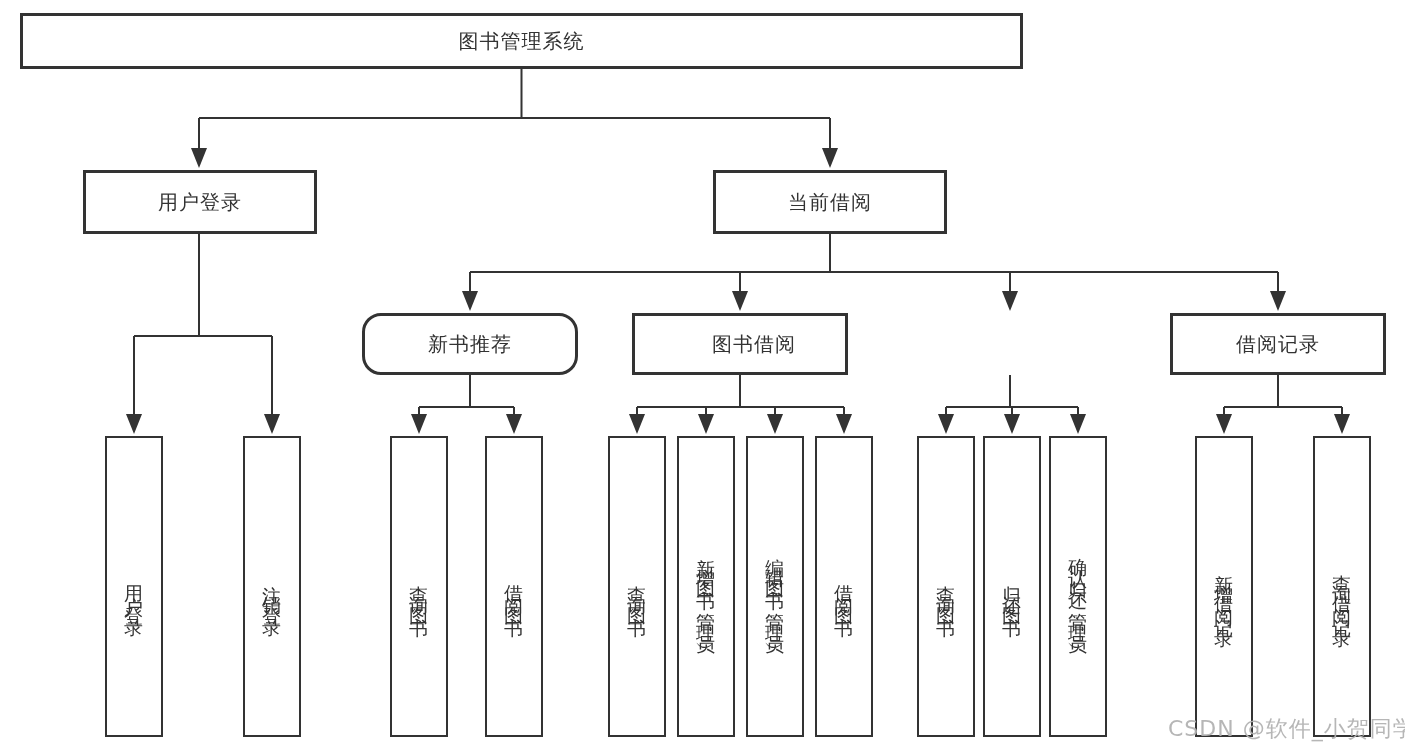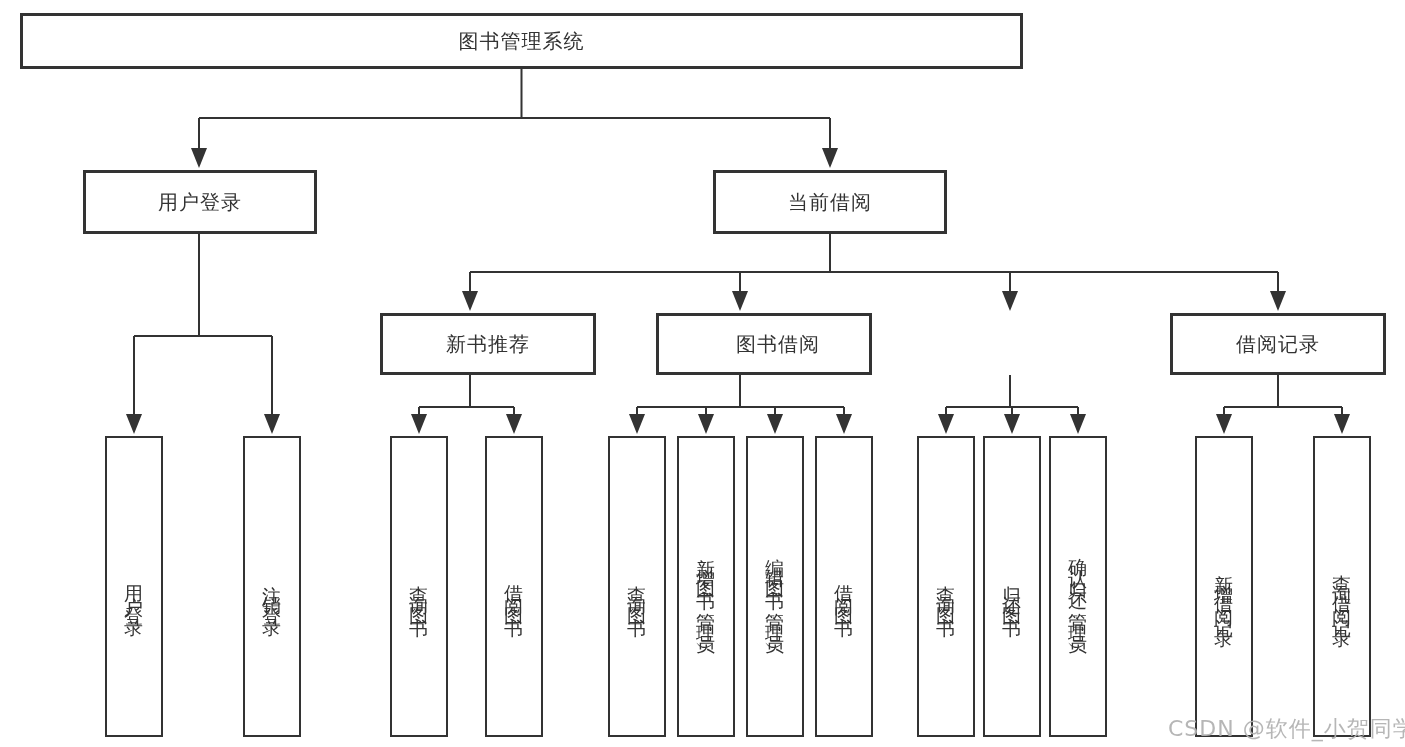--- a/index.html
+++ b/index.html
@@ -10,22 +10,22 @@
   .connectors{position:absolute;left:0;top:0;width:1405px;height:747px;}
   .box{
     position:absolute;background:#fff;border:2px solid #333;box-sizing:border-box;
     display:flex;align-items:center;justify-content:center;color:#333;
   }
   .root{left:20px;top:13px;width:1003px;height:56px;border-width:3px;font-size:20px;letter-spacing:1px;}
   .lvl2{top:170px;width:234px;height:64px;border-width:3px;font-size:20px;letter-spacing:1px;}
   .lvl2.a{left:83px;}
   .lvl2.b{left:713px;}
   .lvl3{top:313px;width:216px;height:62px;border-width:3px;font-size:20px;letter-spacing:1px;}
-  .lvl3.p1{left:380px;}
-  .lvl3.p2{left:656px;padding-left:28px;}
+  .lvl3.p1{left:362px;border-radius:19px;}
+  .lvl3.p2{left:632px;padding-left:28px;}
   .lvl3.p3{left:902px;}
   .lvl3.p4{left:1170px;}
   .leaf{top:436px;width:58px;height:301px;border-width:2px;font-size:19px;}
   .vtext{
     writing-mode:vertical-rl;text-orientation:mixed;
     letter-spacing:11px;margin-bottom:-11px;line-height:1.1;color:#333;
   }
   .watermark{
     position:absolute;left:1168px;top:714px;font-size:22px;
     color:rgba(178,178,178,0.95);white-space:nowrap;letter-spacing:1px;

